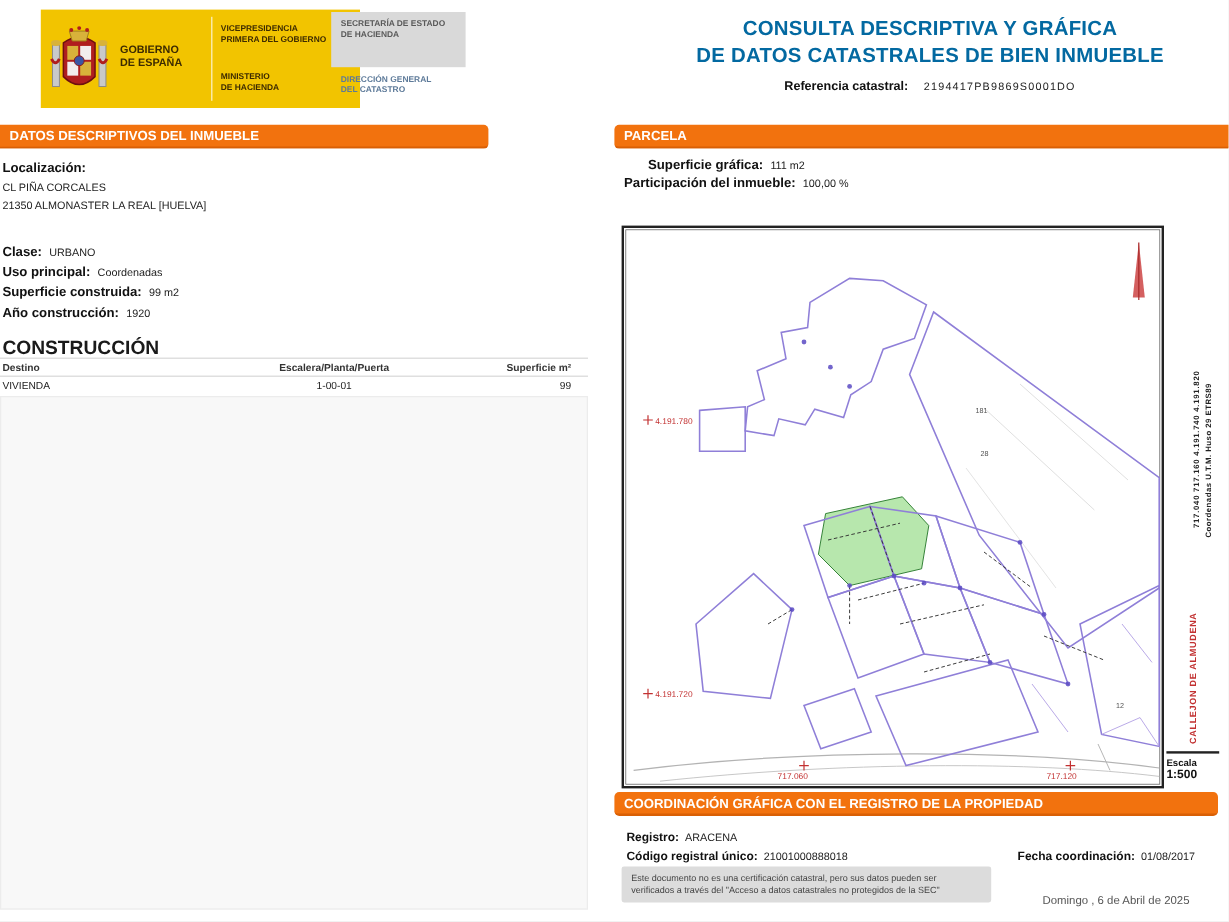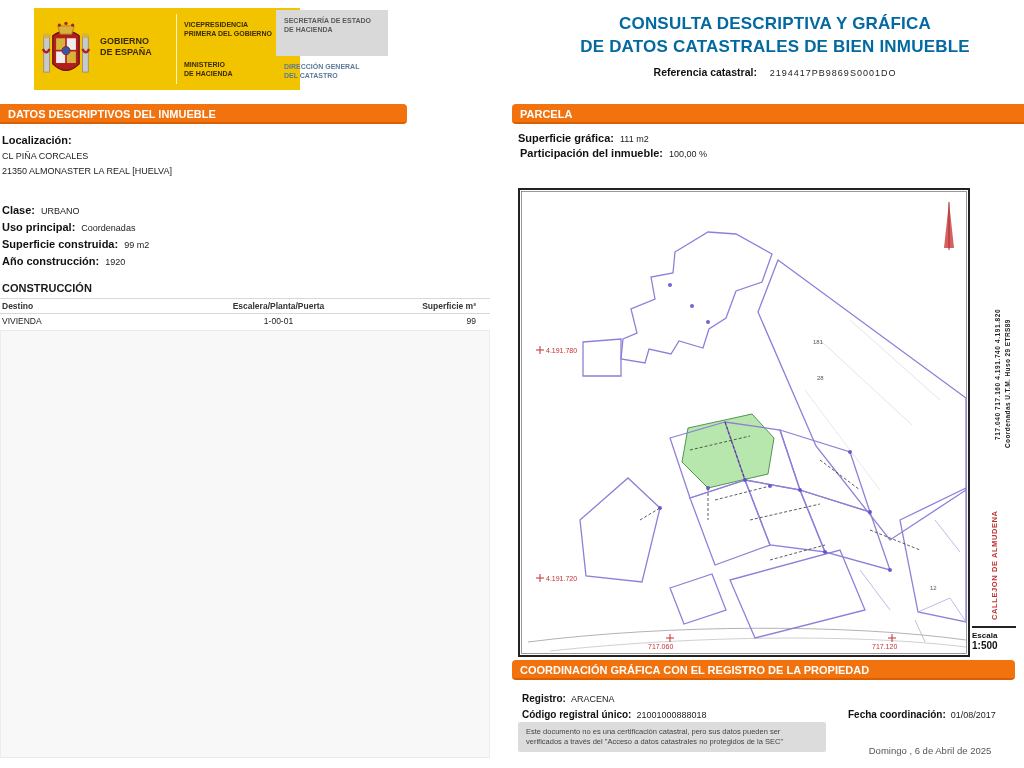--- a/index.html
+++ b/index.html
@@ -34,34 +34,34 @@
   
   .lab{font-weight:bold;font-size:11px;color:#111;}
   .val{font-size:9px;color:#222;}
   .loc-label{position:absolute;left:2px;top:134px;}
   .loc-line1{position:absolute;left:2px;top:151px;}
   .loc-line2{position:absolute;left:2px;top:166px;}
   .fld{position:absolute;left:2px;white-space:nowrap;}
   .fld .val{margin-left:6px;}
   .f-clase{top:200px;} .f-uso{top:217px;} .f-sup{top:234px;} .f-anio{top:251px;}
 
-  .constr-title{position:absolute;left:2px;top:282px;font-size:11px;font-weight:bold;}
+  .constr-title{position:absolute;left:2px;top:282px;font-size:16px;font-weight:bold;}
   .tbl{position:absolute;left:0;top:298px;width:490px;}
   .tbl .hdr{display:flex;border-top:1px solid #d8d8d8;border-bottom:1px solid #d8d8d8;padding:2px 0;}
   .tbl .row{display:flex;padding:2px 0;}
   .c1{width:200px;text-align:left;padding-left:2px;}
   .c2{width:160px;text-align:center;}
   .c3{width:120px;text-align:right;padding-right:14px;}
   .tbl .hdr div{font-size:8.5px;font-weight:bold;color:#333;}
   .tbl .row div{font-size:8.5px;color:#222;}
   .left-empty{position:absolute;left:0;top:330px;width:490px;height:428px;background:#f8f8f8;
               border:1px solid #ececec;box-sizing:border-box;}
 
   
-  .p-sup{position:absolute;left:518px;top:128px;}
+  .p-sup{position:absolute;left:540px;top:128px;}
   .p-part{position:absolute;left:520px;top:143px;text-align:center;}
   .p-tipo{position:absolute;left:520px;top:159px;}
   .pfld .val{margin-left:6px;}
 
   
   .map-frame{position:absolute;left:518px;top:188px;width:452px;height:469px;border:2px solid #222;
              box-sizing:border-box;background:#fff;}
   .map-frame svg{display:block;width:100%;height:100%;}
 
   

